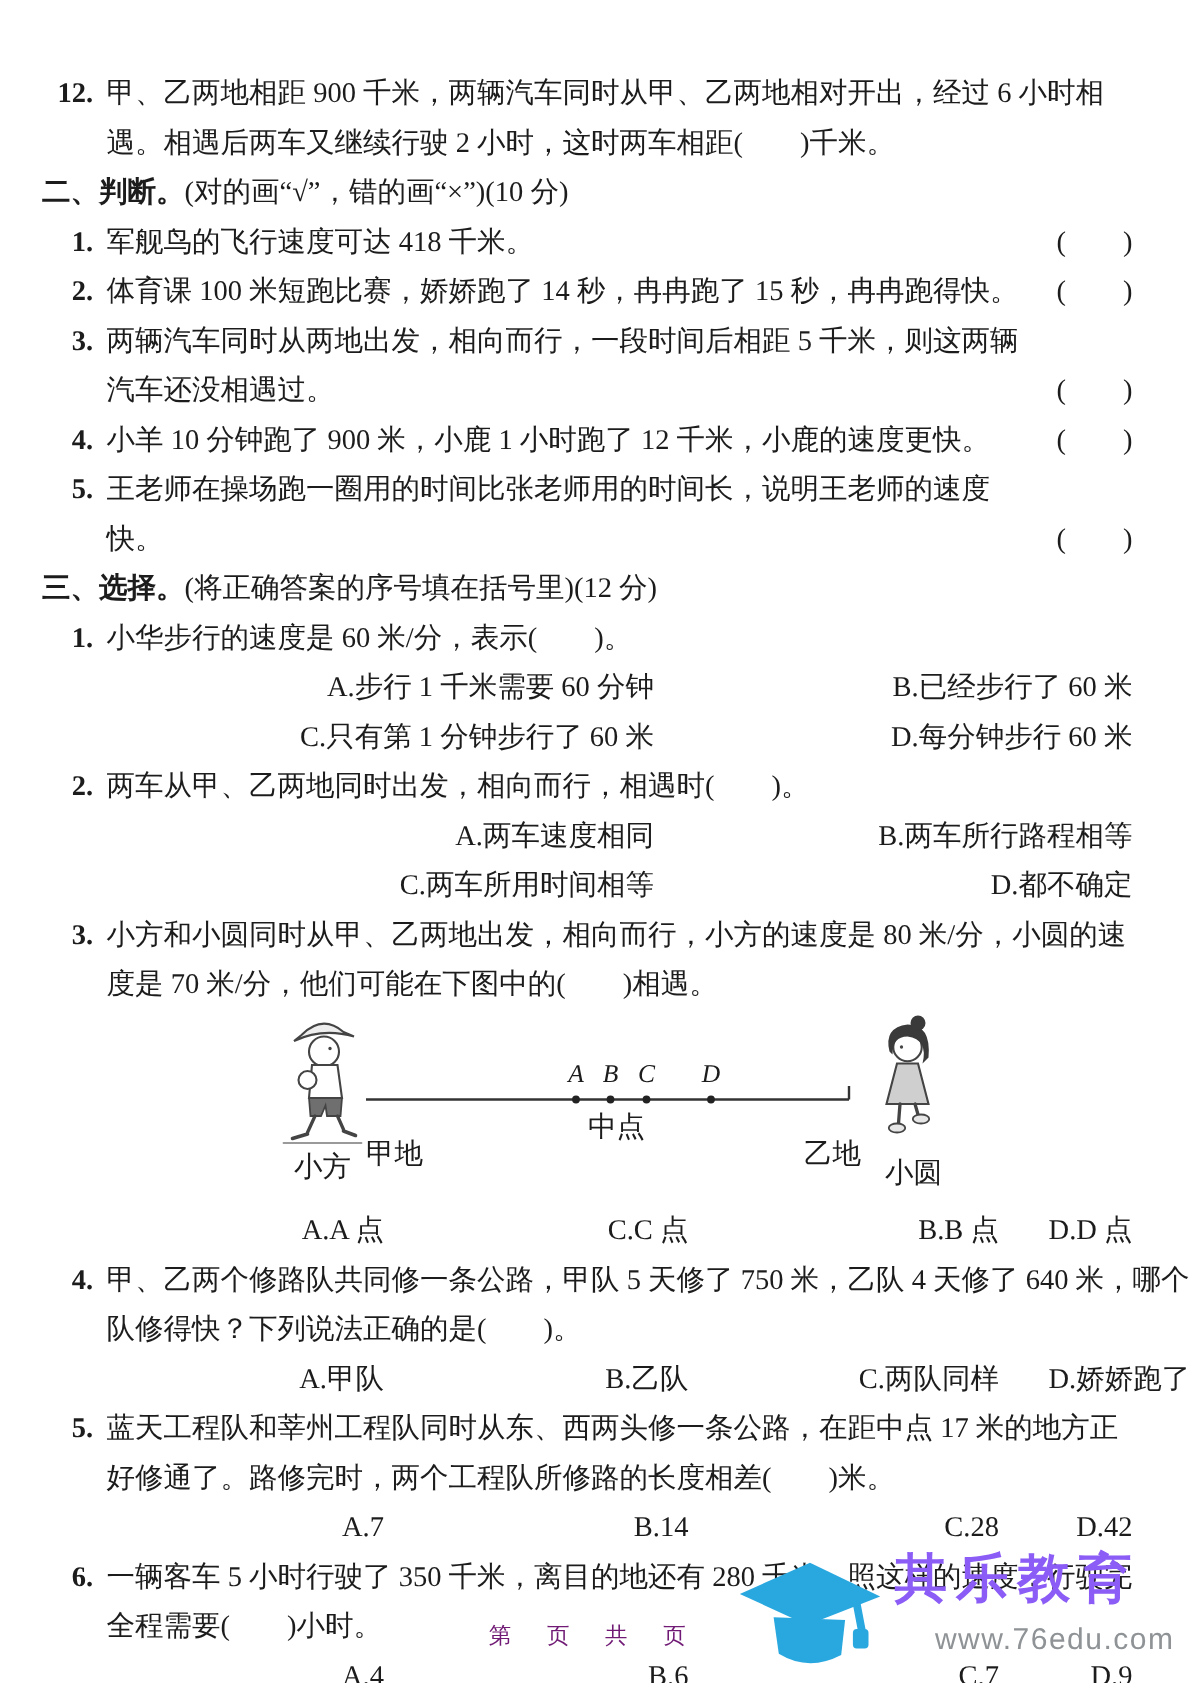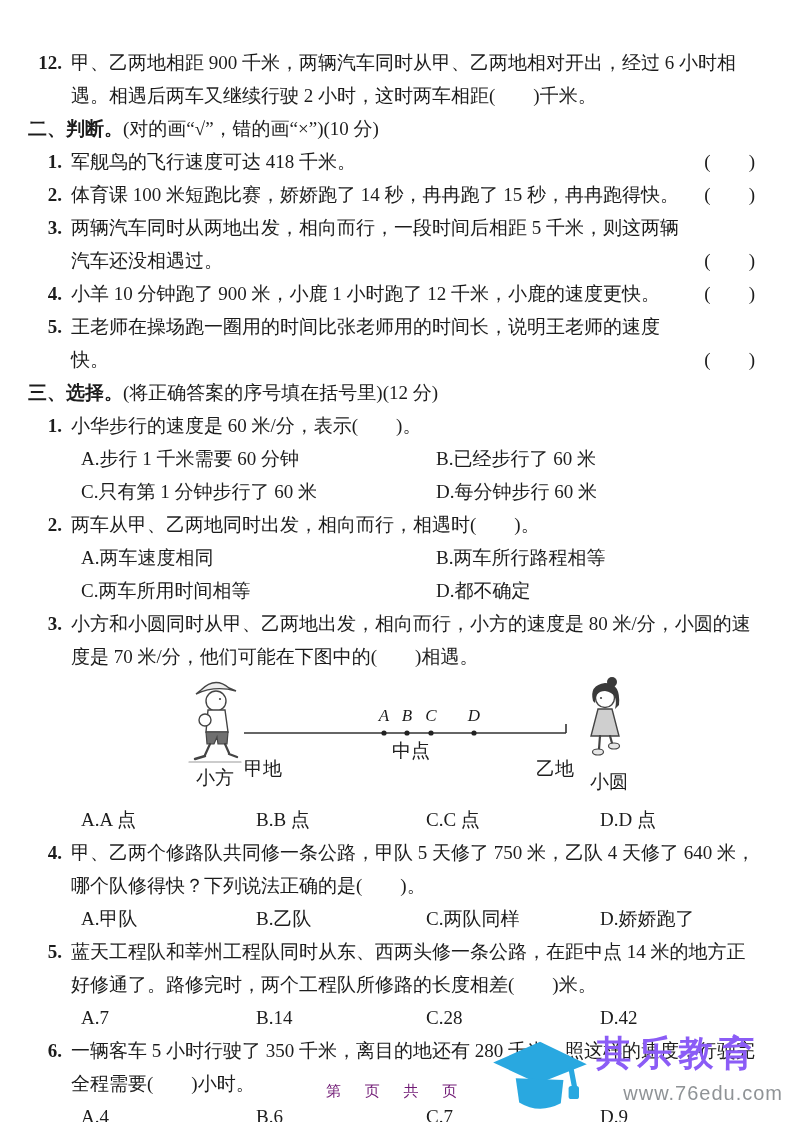--- a/index.html
+++ b/index.html
@@ -16,22 +16,22 @@
   .qtext { flex:1; }
 
   .judge .bracket { align-self:flex-end; margin-left:10px; white-space:nowrap; }
 
   .sec-header { margin:0; }
   .sec-title { font-weight:bold; }
   .sec-sub { font-weight:normal; }
 
   .opts { display:grid; padding-left:10px; }
   .opts.cols2 { grid-template-columns:355px 1fr; }
-  .opts.cols4 { grid-template-columns:175px 170px 174px 1fr; }
-  .opt { white-space:nowrap; }
+  .opts.cols4 { grid-template-columns:175px 170px 174px 1fr;gap:33px; }
+  .opt { white-space:nowrap;text-align:right; }
 
   .diagram { margin:2px 0 0 110px; width:465px; height:118px; }
   .dlabel { font-size:19px; fill:#1c1c1c; font-family:"Liberation Serif","DejaVu Serif",serif; }
   .plabel { font-size:17px; font-style:italic; fill:#1c1c1c;
             font-family:"Liberation Serif","DejaVu Serif",serif; }
 
   .footer { position:absolute; bottom:14px; left:0; width:100%;
             text-align:center; font-size:15px; letter-spacing:10px; color:#701a75; }
 
   .logo { position:absolute; right:10px; bottom:6px; display:flex; align-items:flex-end; }
@@ -154,22 +154,22 @@
           <path d="M17,30 L31,30 L38,57 L10,57 Z" fill="#cfcfcf" stroke="#444" stroke-width="1.4"></path>
           <path d="M19,57 L18,70 M29,57 L31,64" fill="none" stroke="#444" stroke-width="2.2"></path>
           <ellipse cx="17" cy="73" rx="5.5" ry="3" fill="#e6e6e6" stroke="#444" stroke-width="1.2"></ellipse>
           <ellipse cx="33" cy="67" rx="5.5" ry="3" fill="#e6e6e6" stroke="#444" stroke-width="1.2"></ellipse>
         </g>
         <text x="428" y="113" text-anchor="middle" class="dlabel">小圆</text>
       </svg>
 
       <div class="opts cols4">
         <span class="opt">A.A 点</span>
+        <span class="opt">C.C 点</span>
         <span class="opt">B.B 点</span>
-        <span class="opt">C.C 点</span>
         <span class="opt">D.D 点</span>
       </div>
     </div>
   </div>
 
   <div class="row">
     <span class="qnum">4.</span>
     <div class="qtext">
       <div>甲、乙两个修路队共同修一条公路，甲队 5 天修了 750 米，乙队 4 天修了 640 米，哪个队修得快？下列说法正确的是(　　)。</div>
       <div class="opts cols4">
@@ -177,21 +177,21 @@
         <span class="opt">B.乙队</span>
         <span class="opt">C.两队同样</span>
         <span class="opt">D.娇娇跑了</span>
       </div>
     </div>
   </div>
 
   <div class="row">
     <span class="qnum">5.</span>
     <div class="qtext">
-      <div>蓝天工程队和莘州工程队同时从东、西两头修一条公路，在距中点 14 米的地方正好修通了。路修完时，两个工程队所修路的长度相差(　　)米。</div>
+      <div>蓝天工程队和莘州工程队同时从东、西两头修一条公路，在距中点 17 米的地方正好修通了。路修完时，两个工程队所修路的长度相差(　　)米。</div>
       <div class="opts cols4">
         <span class="opt">A.7</span>
         <span class="opt">B.14</span>
         <span class="opt">C.28</span>
         <span class="opt">D.42</span>
       </div>
     </div>
   </div>
 
   <div class="row">

